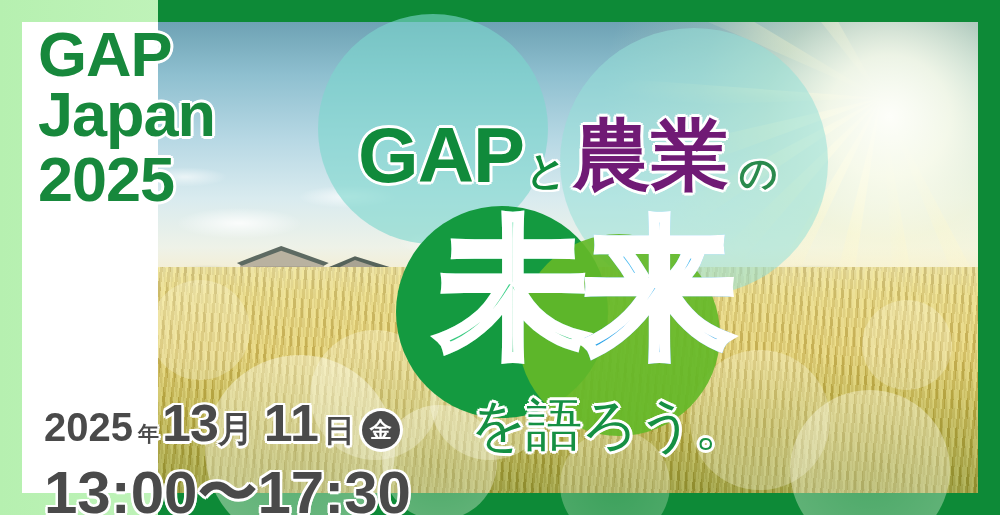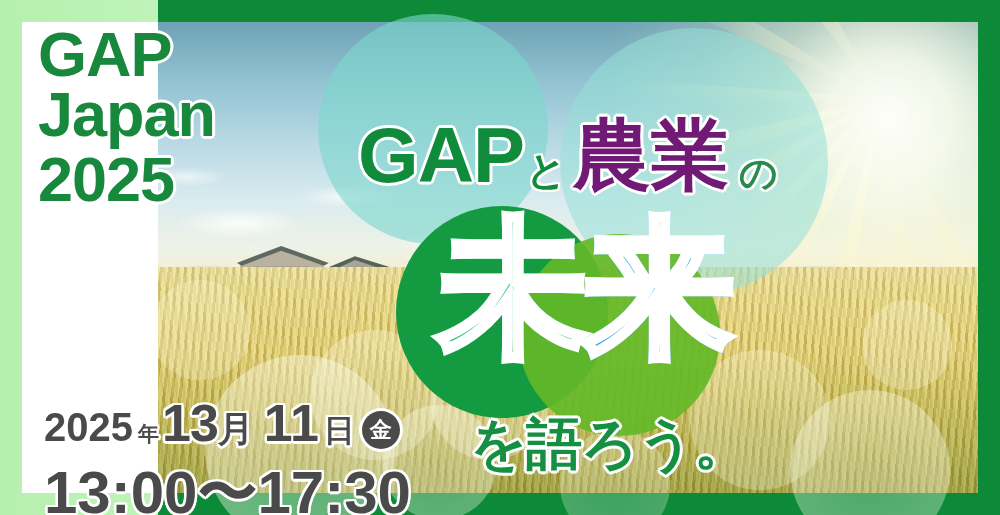--- a/index.html
+++ b/index.html
@@ -181,22 +181,22 @@
     letter-spacing:-4px;
   }
   .hl-mirai span{
     -webkit-background-clip:text; background-clip:text; color:transparent;
     -webkit-text-stroke:6px #ffffff; paint-order:stroke fill;
   }
   .mi{ background-image:linear-gradient(170deg,#45e0a0 0%, #3fd58f 35%, #35c97e 70%, #2fc072 100%); }
   .rai{ background-image:linear-gradient(170deg,#5cc8f5 0%, #3fb5ef 40%, #2ea4e8 75%, #2196e0 100%); }
 
   .hl-katarou{
-    position:absolute; left:470px; top:407px;
-    font-size:56px; font-weight:bold; color:#159043; white-space:nowrap;
+    position:absolute; left:470px; top:388px;
+    font-size:56px; font-weight:normal; color:#159043; white-space:nowrap;
     letter-spacing:-1px;
     text-shadow:-2px -2px 0 #fff,2px -2px 0 #fff,-2px 2px 0 #fff,2px 2px 0 #fff,
        0 -3px 0 #fff,0 3px 0 #fff,-3px 0 0 #fff,3px 0 0 #fff;
   }
 </style>
 </head>
 <body>
 
 <div id="banner">
 

